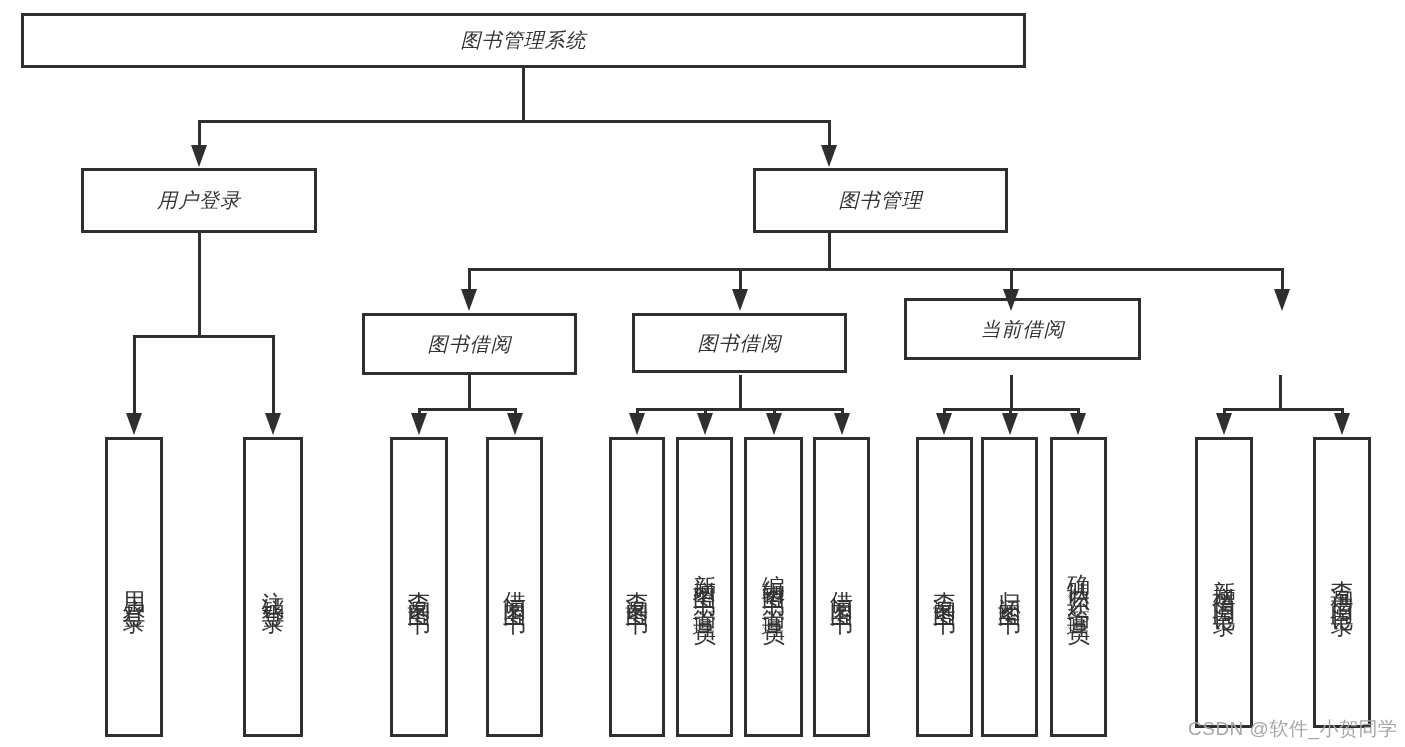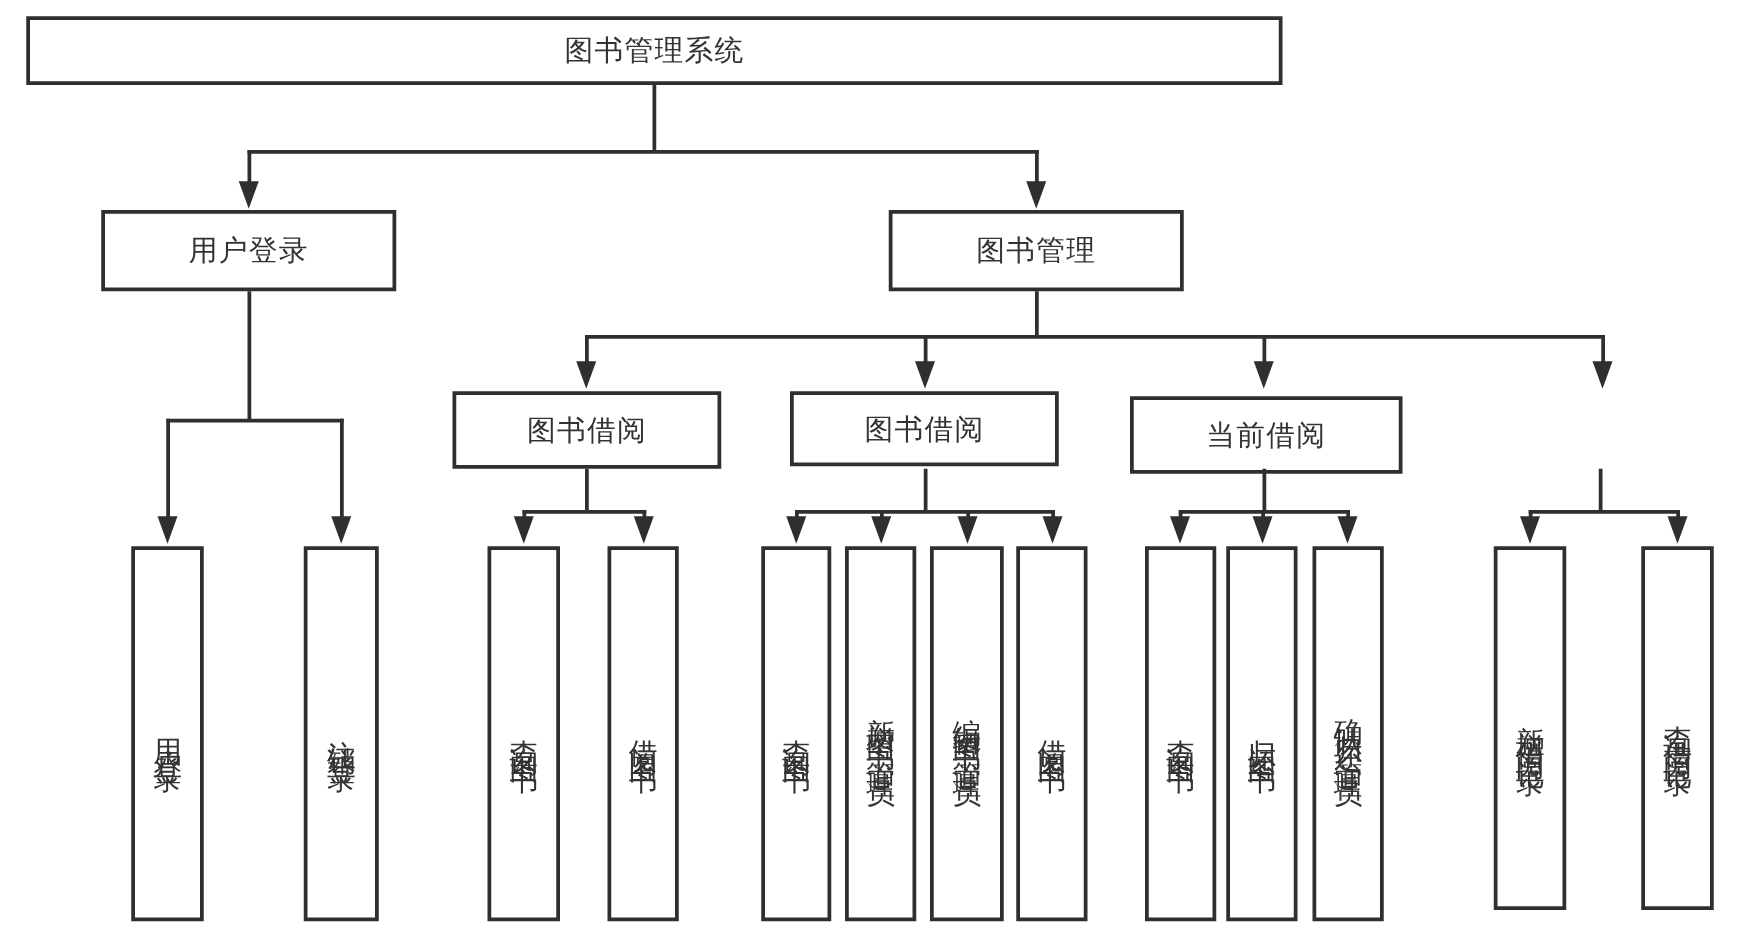--- a/index.html
+++ b/index.html
@@ -6,21 +6,21 @@
   .canvas {
     position:relative; width:1405px; height:747px; background:#ffffff;
     font-family:"Liberation Sans","DejaVu Sans",sans-serif; color:#333333;
     overflow:hidden;
   }
   .box {
     position:absolute; box-sizing:border-box;
     border:3px solid #2f2f2f; background:#ffffff;
     display:flex; align-items:center; justify-content:center;
   }
-  .hbox { font-size:23px; letter-spacing:1px; }
+  .hbox { font-size:20px; letter-spacing:1px;font-style:italic; }
   .vbox {
     writing-mode:vertical-lr; text-orientation:mixed;
     font-size:23px; letter-spacing:7px; line-height:1;
   }
   .line { position:absolute; background:#2f2f2f; }
   .vl { width:3px; }
   .hl { height:3px; }
   .arr {
     position:absolute; width:0; height:0;
     border-left:8px solid transparent; border-right:8px solid transparent;
@@ -32,25 +32,25 @@
   }
 </style>
 </head>
 <body>
 
 <div class="canvas">
 
   <div class="box hbox" style="left:21px;top:13px;width:1005px;height:55px">图书管理系统</div>
 
   <div class="box hbox" style="left:81px;top:168px;width:236px;height:65px">用户登录</div>
-  <div class="box hbox" style="left:711px;top:168px;width:236px;height:65px">图书管理</div>
+  <div class="box hbox" style="left:753px;top:168px;width:255px;height:65px">图书管理</div>
 
   <div class="box hbox" style="left:362px;top:313px;width:215px;height:62px">图书借阅</div>
   <div class="box hbox" style="left:632px;top:313px;width:215px;height:60px">图书借阅</div>
-  <div class="box hbox" style="left:904px;top:317px;width:218px;height:62px">当前借阅</div>
+  <div class="box hbox" style="left:904px;top:298px;width:237px;height:62px">当前借阅</div>
 
   <div class="box vbox" style="left:105px;top:437px;width:58px;height:300px">用户登录</div>
   <div class="box vbox" style="left:243px;top:437px;width:60px;height:300px">注销登录</div>
 
   <div class="box vbox" style="left:390px;top:437px;width:58px;height:300px">查询图书</div>
   <div class="box vbox" style="left:486px;top:437px;width:57px;height:300px">借阅图书</div>
 
   <div class="box vbox" style="left:609px;top:437px;width:56px;height:300px">查询图书</div>
   <div class="box vbox" style="left:676px;top:437px;width:57px;height:300px">新增图书（管理员）</div>
   <div class="box vbox" style="left:744px;top:437px;width:59px;height:300px">编辑图书（管理员）</div>
@@ -115,14 +115,15 @@
   <div class="line vl" style="left:1077px;top:408px;height:8px"></div>
   <div class="arr" style="left:1070px;top:413px"></div>
 
   <div class="line vl" style="left:1279px;top:375px;height:35px"></div>
   <div class="line hl" style="left:1223px;top:408px;width:121px"></div>
   <div class="line vl" style="left:1223px;top:408px;height:8px"></div>
   <div class="arr" style="left:1216px;top:413px"></div>
   <div class="line vl" style="left:1341px;top:408px;height:8px"></div>
   <div class="arr" style="left:1334px;top:413px"></div>
 
+  <div class="watermark">CSDN @软件_小贺同学</div>
 
 </div>
 
 </body></html>

